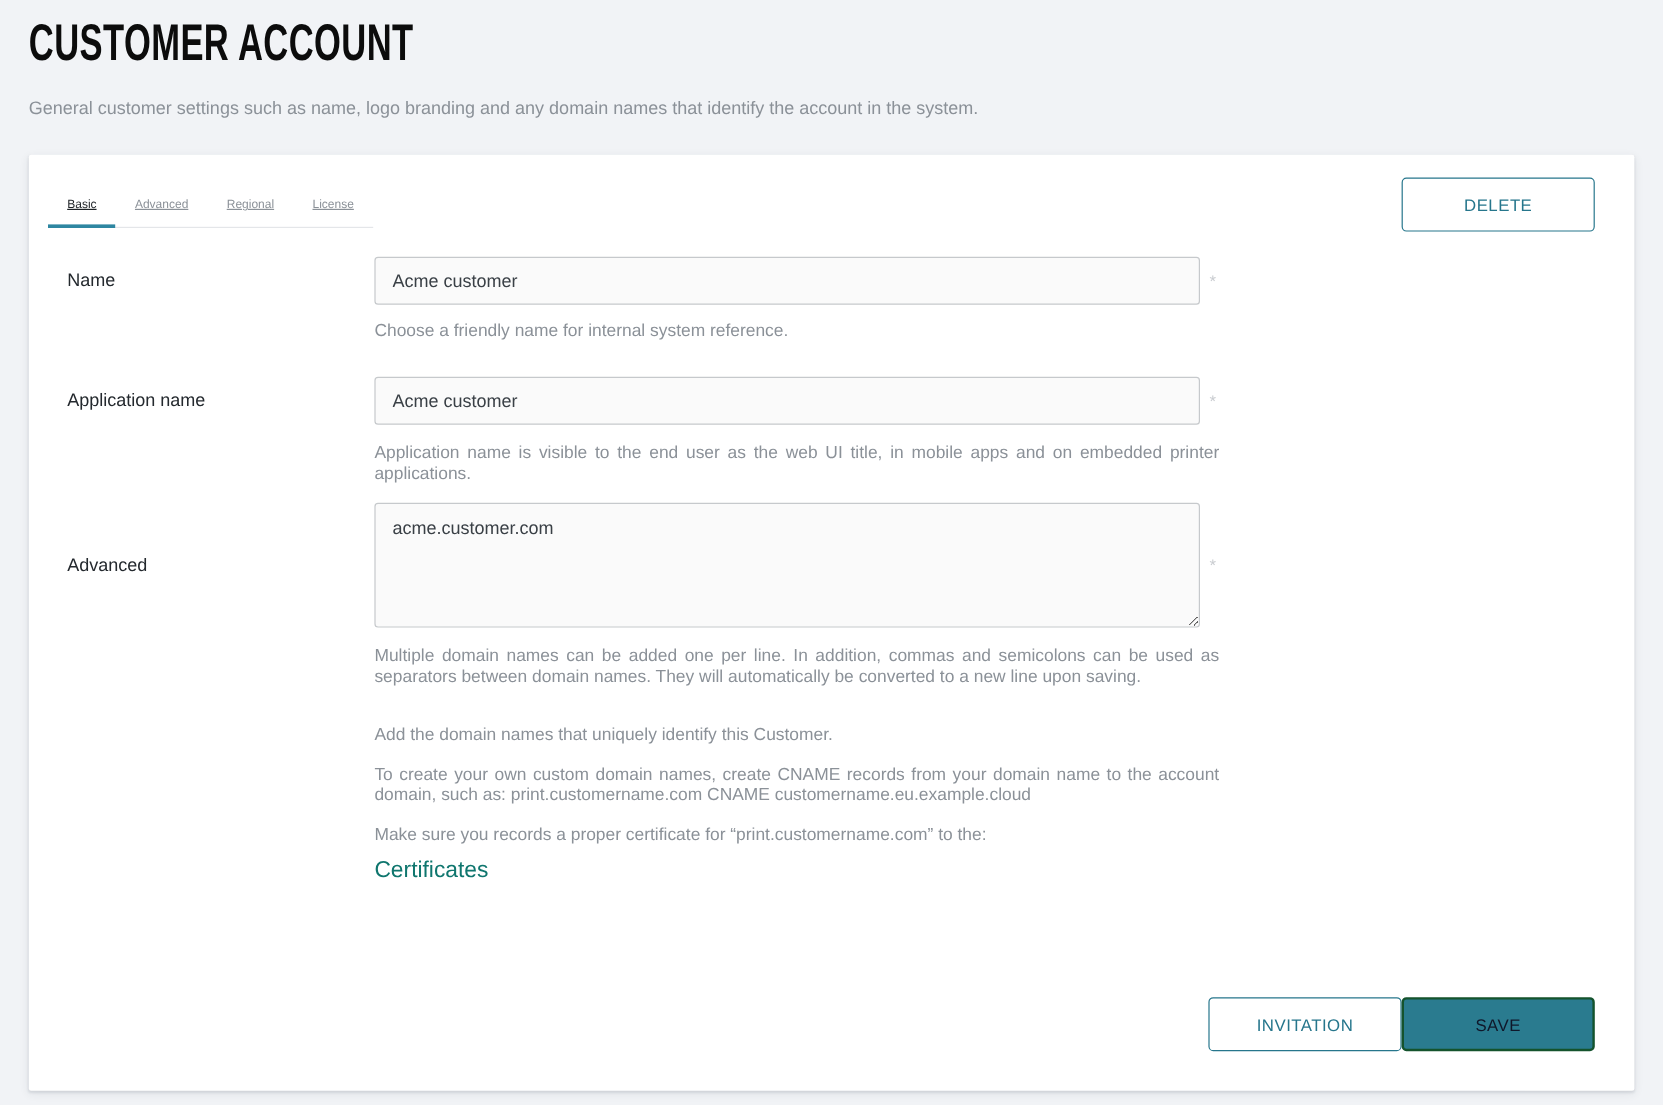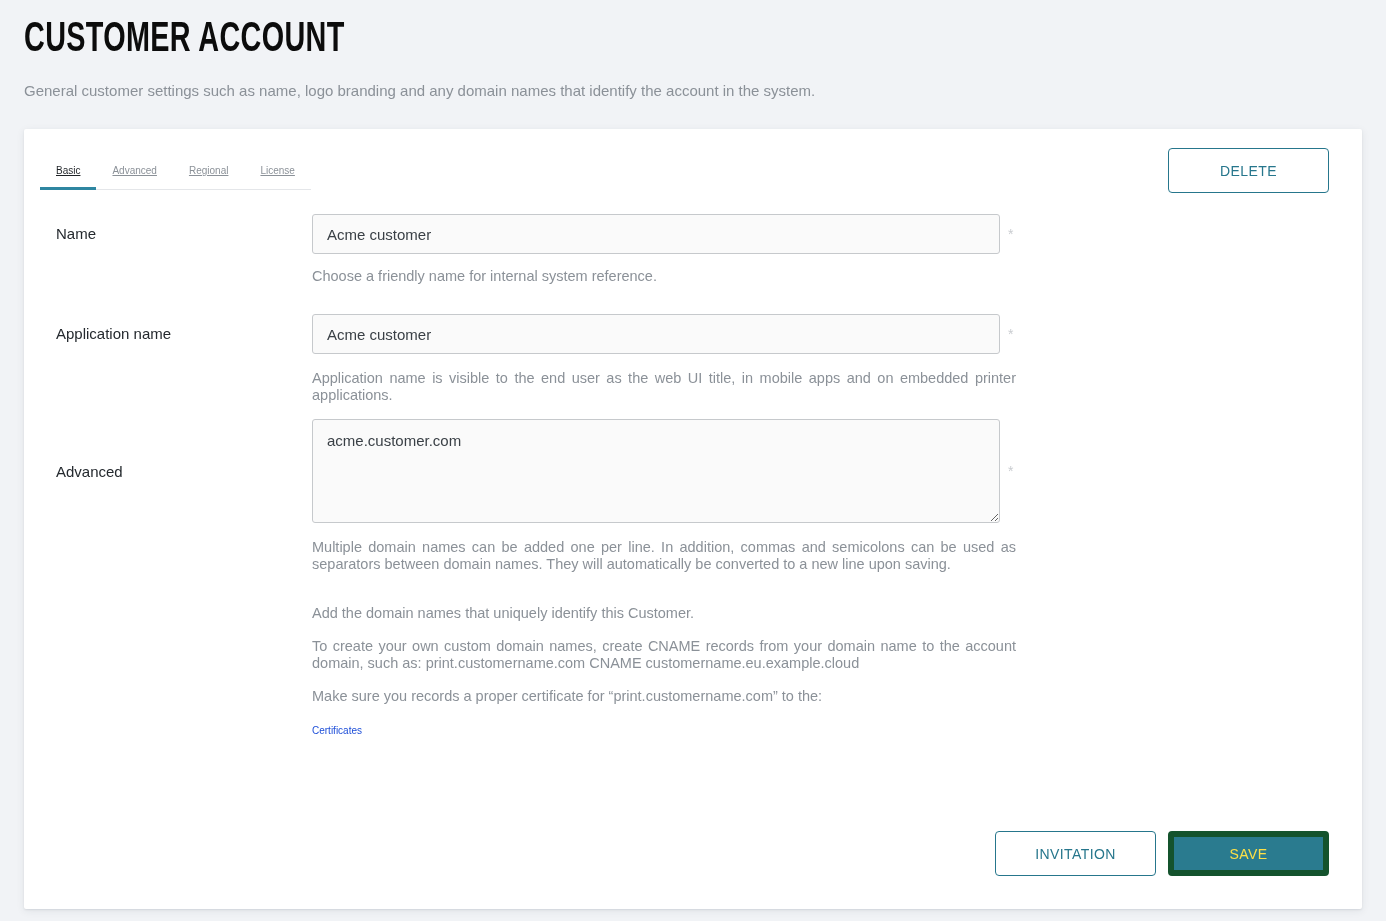--- a/index.html
+++ b/index.html
@@ -84,22 +84,22 @@
     cursor: pointer;
     padding: 0 34px;
   }
   .btn-outline {
     background: #ffffff;
     border: 1px solid #26768c;
     color: #26768c;
   }
   .btn-fill {
     background: #2a7b8f;
-    border: 6px solid #14532d;
-    color: #fde047;
+    border: 2px solid #14532d;
+    color: #0f172a;
   }
 
   
   .form { margin-top: 21px; }
   .row { display: flex; align-items: flex-start; }
   .row.v-center { align-items: center; }
   .row-label {
     flex: none;
     width: 256px;
     font-size: 15px;
@@ -143,32 +143,32 @@
     margin: 14px 0 0;
   }
   .help.justify { text-align: justify; }
   .mt16 { margin-top: 16px; }
   .mt29 { margin-top: 29px; }
   .mt15 { margin-top: 15px; }
   .mt32 { margin-top: 32px !important; }
 
   .link {
     display: inline-block;
-    margin-top: 20px;
-    font-size: 10px;
-    color: #1d4ed8;
+    margin-top: 10px;
+    font-size: 19px;
+    color: #0f766e;
     text-decoration: none;
     cursor: pointer;
   }
 
   .footer {
     margin-top: auto;
     display: flex;
     justify-content: flex-end;
-    gap: 12px;
+    gap: 0;
   }
 
   .indent { margin-left: 256px; }
 </style>
 </head>
 <body>
 
 <div class="page">
 
   <h1 class="h1">CUSTOMER ACCOUNT</h1>

